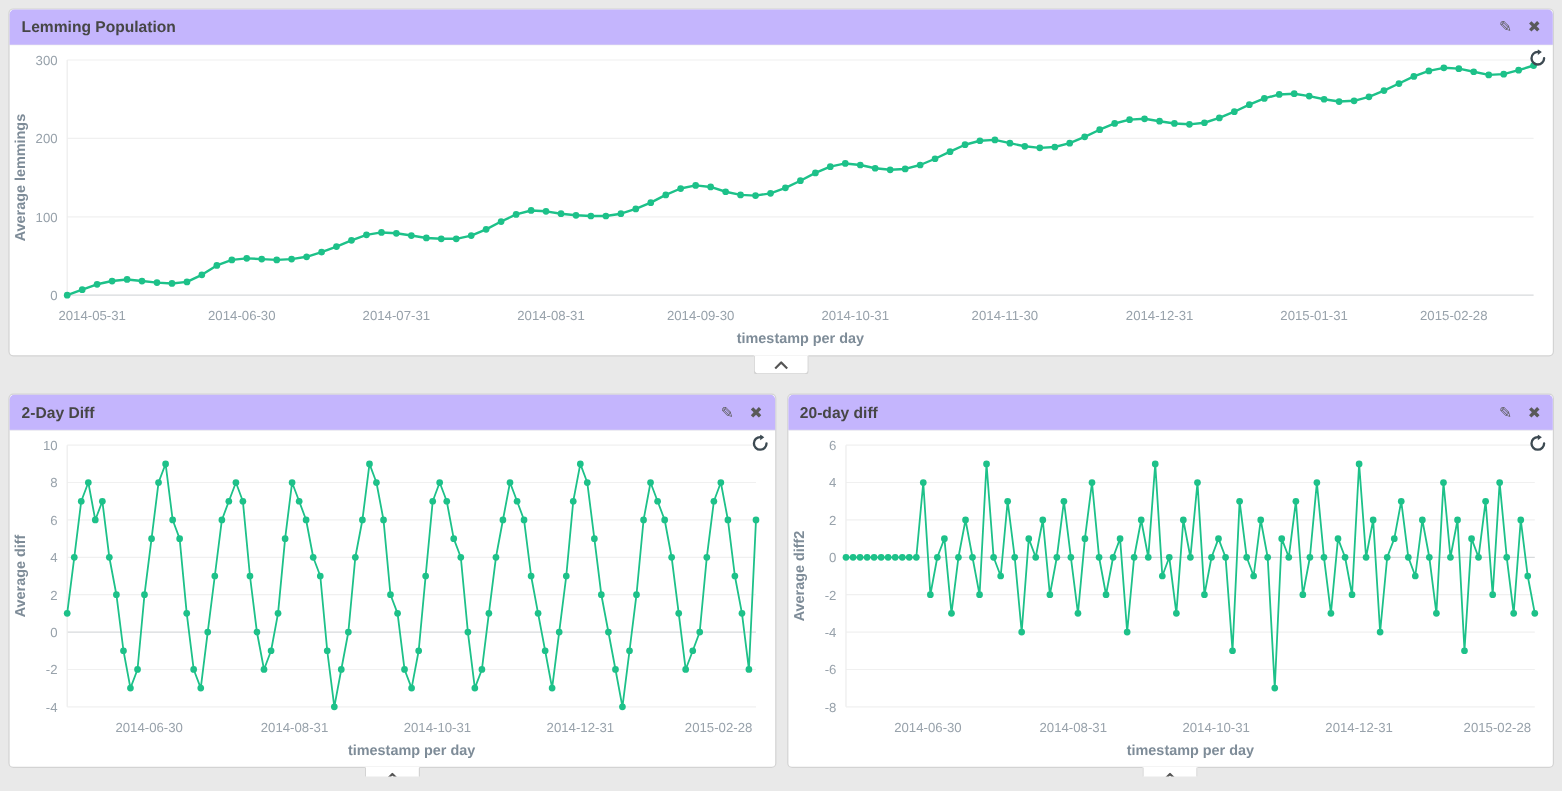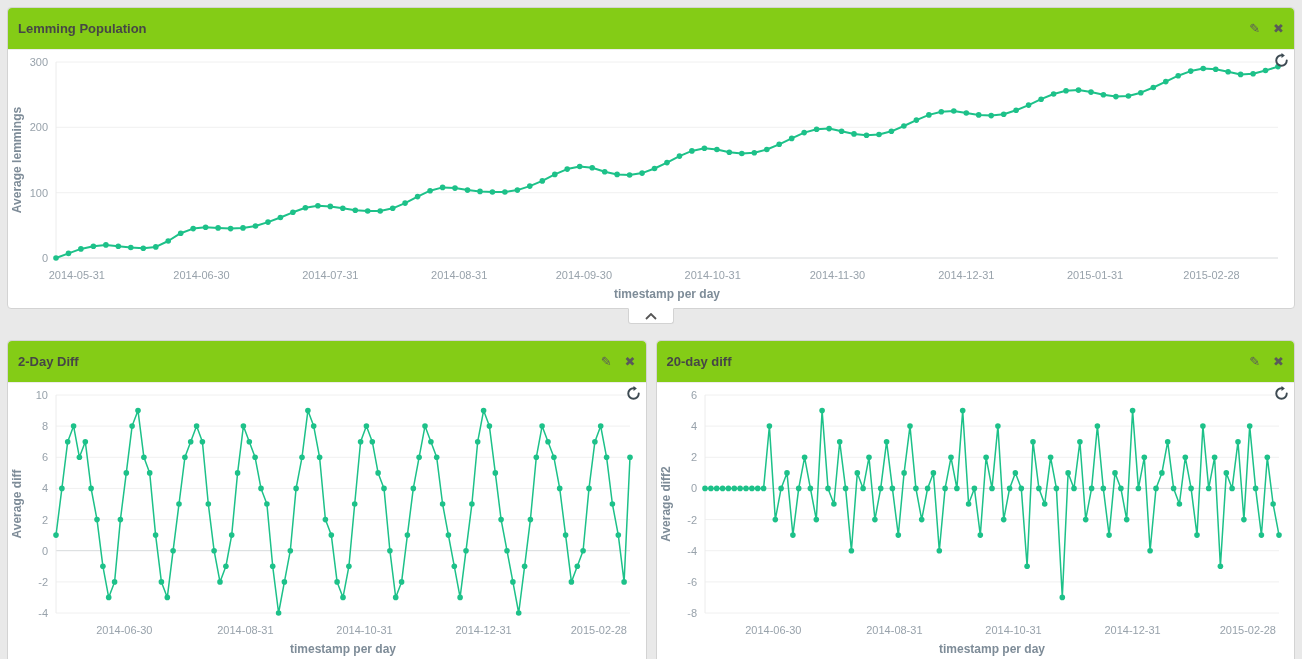--- a/index.html
+++ b/index.html
@@ -13,24 +13,24 @@
     position: relative;
     background: #fff;
     border: 1px solid #d3d3d3;
     border-radius: 4px;
   }
   .panel-header {
     display: flex;
     align-items: center;
     justify-content: space-between;
     padding: 7px 10px 6px 10px;
-    background: #84cc16;
+    background: #c4b5fd;
     border-bottom: 1px solid #ececec;
     border-radius: 4px 4px 0 0;
-    height: 42px;
+    height: 30px;
   }
   .panel-title {
     font-size: 13px;
     font-weight: 600;
     color: #464646;
     line-height: 16px;
   }
   .panel-actions { display: flex; align-items: center; gap: 13px; }
   .icon-btn {
     font-size: 13px;

